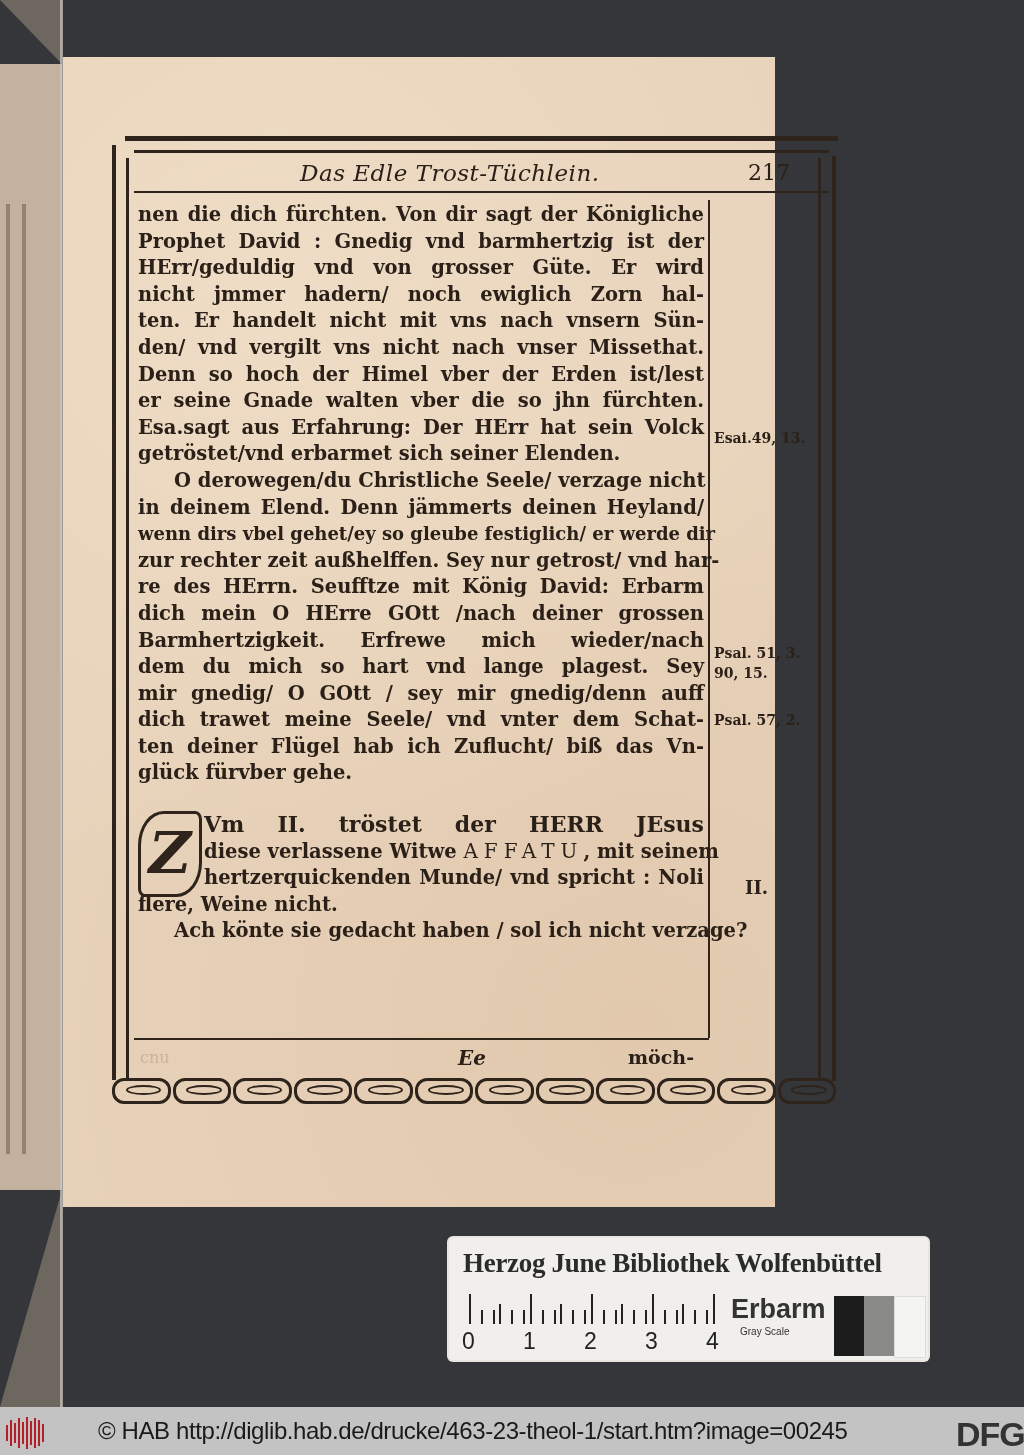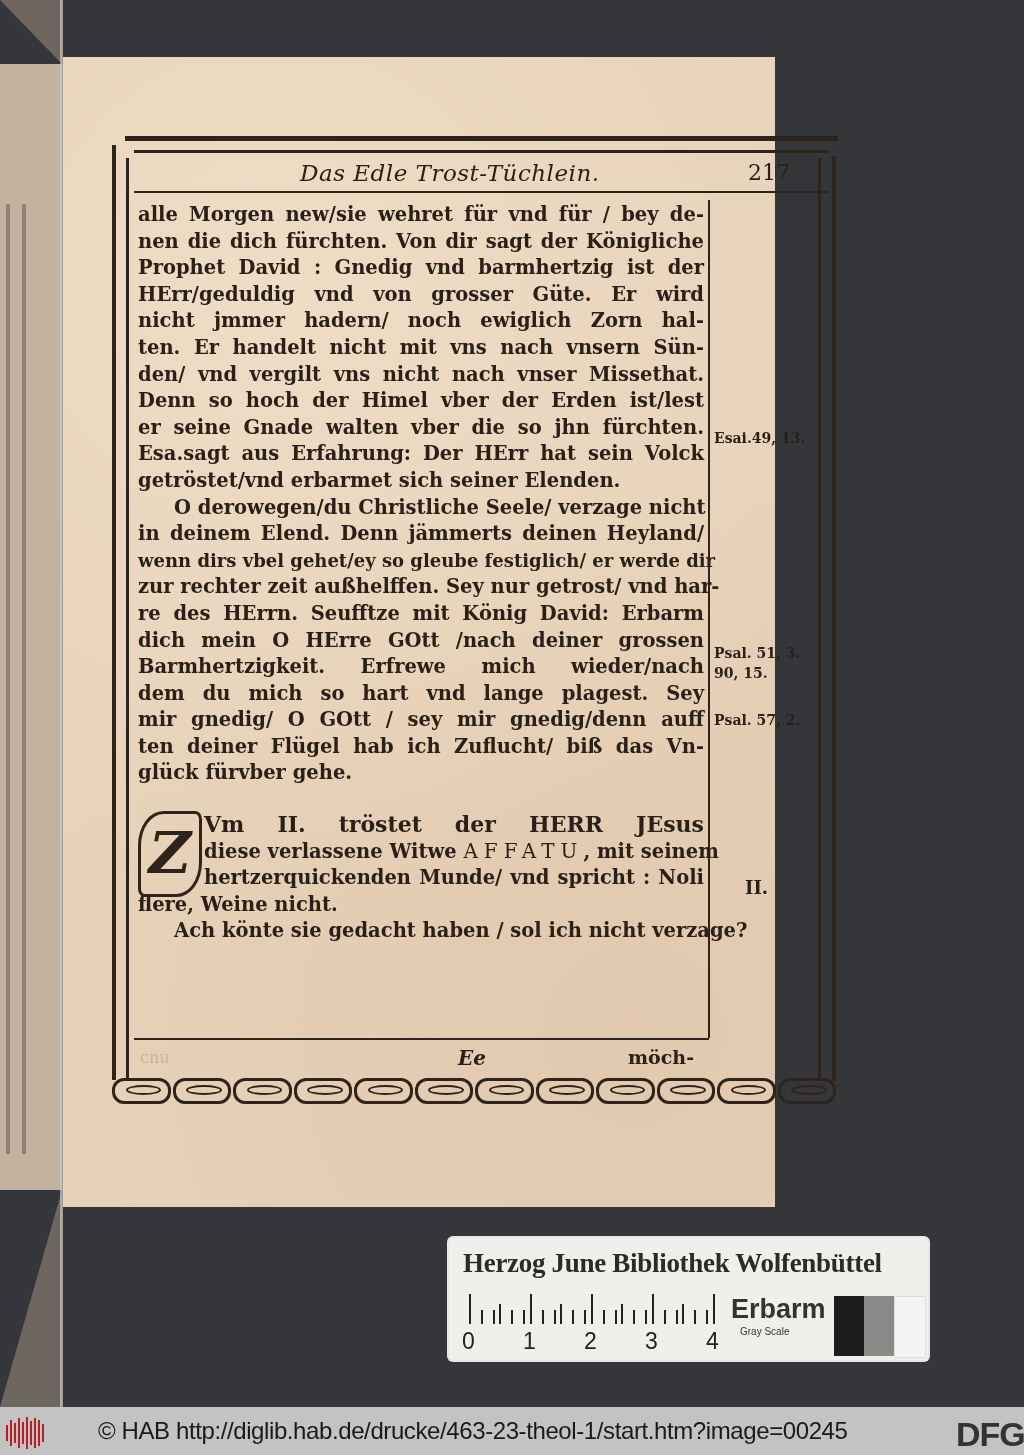--- a/index.html
+++ b/index.html
@@ -95,21 +95,20 @@
   <div class="orn-cell"></div>
   <div class="orn-cell"></div>
   <div class="orn-cell"></div>
 </div>
 
 <div class="running-head">Das Edle Trost-Tüchlein.</div>
 <div class="page-num">217</div>
 
 <div class="body-text">
   <div>
-    <div class="line">alle Morgen new/sie wehret für vnd für / bey de-</div>
     <div class="line">nen die dich fürchten. Von dir sagt der Königliche</div>
     <div class="line">Prophet David : Gnedig vnd barmhertzig ist der</div>
     <div class="line">HErr/geduldig vnd von grosser Güte. Er wird</div>
     <div class="line">nicht jmmer hadern/ noch ewiglich Zorn hal-</div>
     <div class="line">ten. Er handelt nicht mit vns nach vnsern Sün-</div>
     <div class="line">den/ vnd vergilt vns nicht nach vnser Missethat.</div>
     <div class="line">Denn so hoch der Himel vber der Erden ist/lest</div>
     <div class="line">er seine Gnade walten vber die so jhn fürchten.</div>
     <div class="line">Esa.sagt aus Erfahrung: Der HErr hat sein Volck</div>
     <div class="line last">getröstet/vnd erbarmet sich seiner Elenden.</div>
@@ -117,20 +116,21 @@
   <div>
     <div class="line indent">O derowegen/du Christliche Seele/ verzage nicht</div>
     <div class="line">in deinem Elend. Denn jämmerts deinen Heyland/</div>
     <div class="line" style="font-size:18px">wenn dirs vbel gehet/ey so gleube festiglich/ er werde dir</div>
     <div class="line">zur rechter zeit außhelffen. Sey nur getrost/ vnd har-</div>
     <div class="line">re des HErrn. Seufftze mit König David: Erbarm</div>
     <div class="line">dich mein O HErre GOtt /nach deiner grossen</div>
     <div class="line">Barmhertzigkeit. Erfrewe mich wieder/nach</div>
     <div class="line">dem du mich so hart vnd lange plagest. Sey</div>
     <div class="line">mir gnedig/ O GOtt / sey mir gnedig/denn auff</div>
+    <div class="line">dich trawet meine Seele/ vnd vnter dem Schat-</div>
     <div class="line">ten deiner Flügel hab ich Zuflucht/ biß das Vn-</div>
     <div class="line last">glück fürvber gehe.</div>
   </div>
   <div class="section" style="margin-top:24px">
     <div class="initial-wrap">
       <div class="initial">Z</div>
       <div class="line" style="font-size:22px">Vm II. tröstet der HERR JEsus</div>
       <div class="line">
         <span>diese verlassene Witwe </span><span class="smallcaps">AFFATU</span><span>, mit seinem</span>
       </div>

